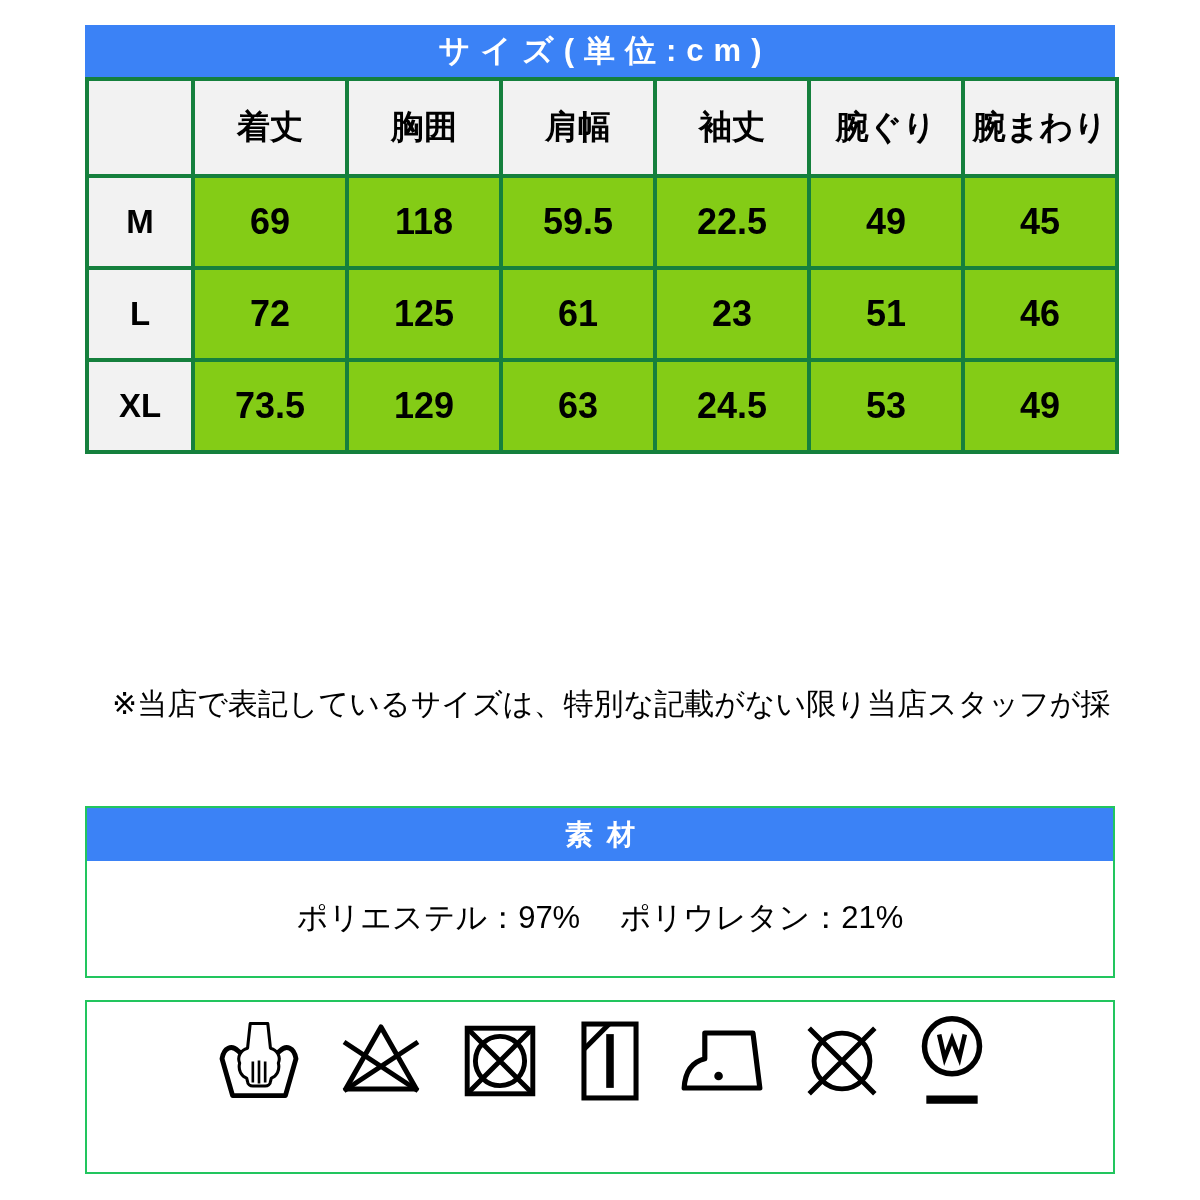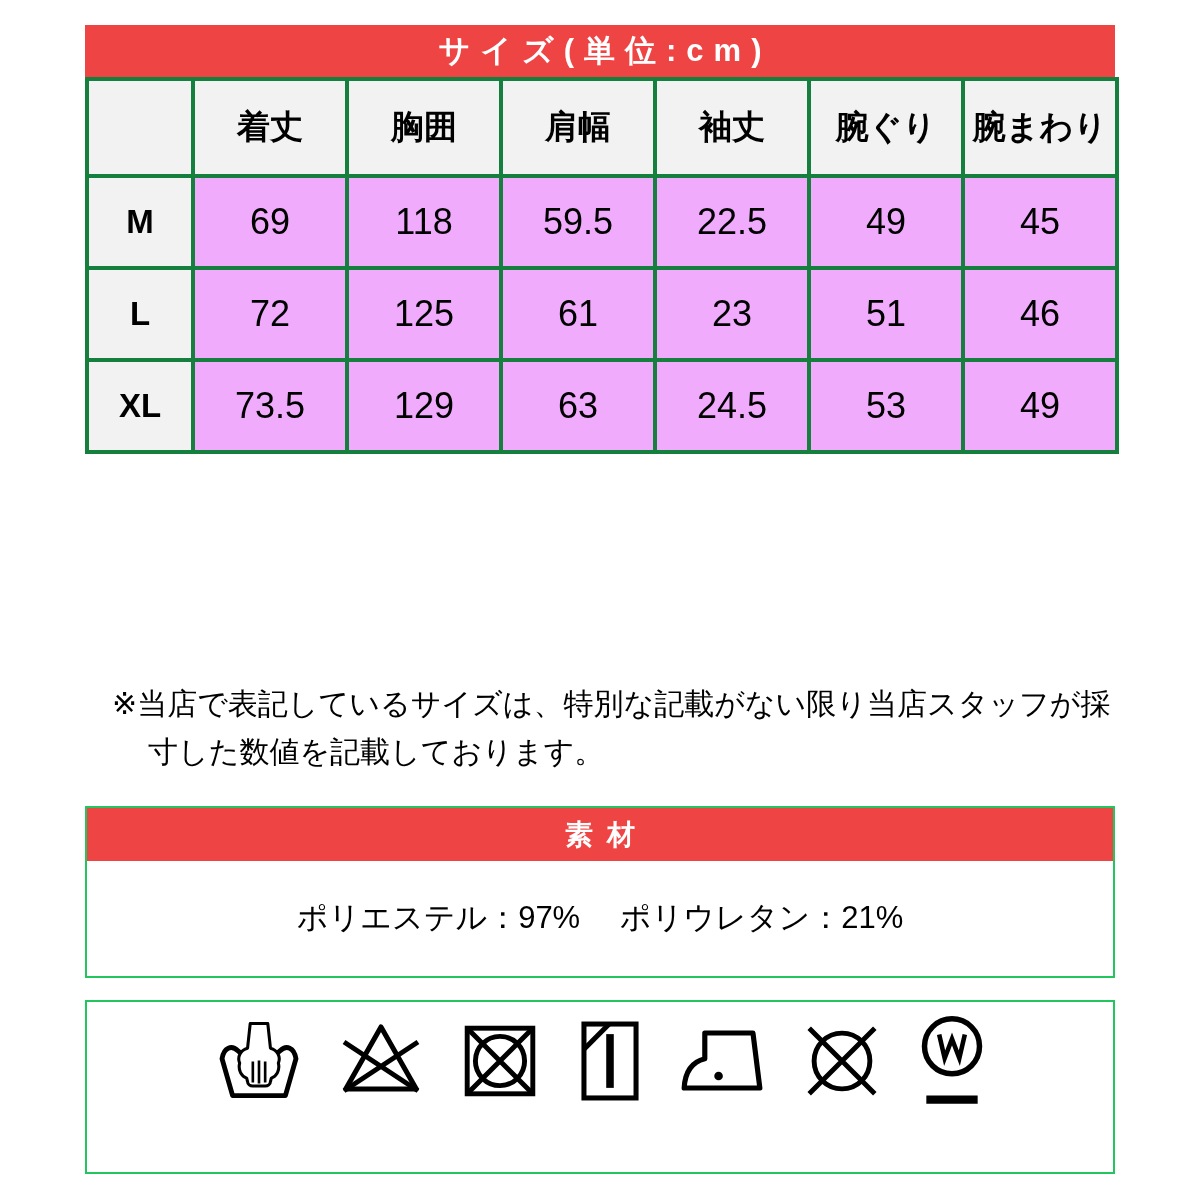--- a/index.html
+++ b/index.html
@@ -6,33 +6,33 @@
   html,body { background:#ffffff; }
   body {
     width:1200px; height:1200px; position:relative;
     font-family:"Liberation Sans","DejaVu Sans",sans-serif;
     color:#000;
   }
   .page { position:absolute; inset:0; background:#fff; }
 
   
   .bar {
-    background:#ef4444; color:#fff; font-weight:bold;
+    background:#3b82f6; color:#fff; font-weight:bold;
     display:flex; align-items:center; justify-content:center;
   }
 
   
   .size-section { position:absolute; left:85px; top:25px; width:1030px; }
   .size-title { height:52px; font-size:31px; letter-spacing:10px; text-indent:10px; }
   table.size-table { border-collapse:collapse; width:1030px; table-layout:fixed; }
   .size-table td { border:4px solid #15803d; text-align:center; vertical-align:middle;margin-top:13px; }
   .size-table .hdr-row td { height:97px; background:#f2f2f2; font-weight:bold; font-size:33px; }
   .size-table .data-row td { height:92px; }
   .size-table .row-label { background:#f2f2f2; font-weight:bold; font-size:33px; }
-  .size-table .val { background:#f0abfc; font-size:36px; font-weight:normal; }
+  .size-table .val { background:#84cc16; font-size:36px; font-weight:bold; }
 
   
   .note { position:absolute; left:112px; width:1000px; font-size:30px; line-height:48px; }
   .note-1 { top:500px; }
   .note-2 { top:680px; }
   .note .cont { padding-left:36px; }
 
   
   .boxed { position:absolute; left:85px; width:1030px; border:2px solid #22c55e; background:#fff; }
   .material-section { top:806px; height:172px; }
@@ -102,21 +102,20 @@
           <td class="val">53</td>
           <td class="val">49</td>
         </tr>
       </tbody>
     </table>
   </div>
 
 
   <div class="note note-2">
     <div>※当店で表記しているサイズは、特別な記載がない限り当店スタッフが採</div>
-    <div class="cont">寸した数値を記載しております。</div>
   </div>
 
   <div class="boxed material-section">
     <div class="bar box-bar">素材</div>
     <div class="material-body">ポリエステル：97%　 ポリウレタン：21%</div>
   </div>
 
   <div class="boxed laundry-section">
     <div class="laundry-body">
 

